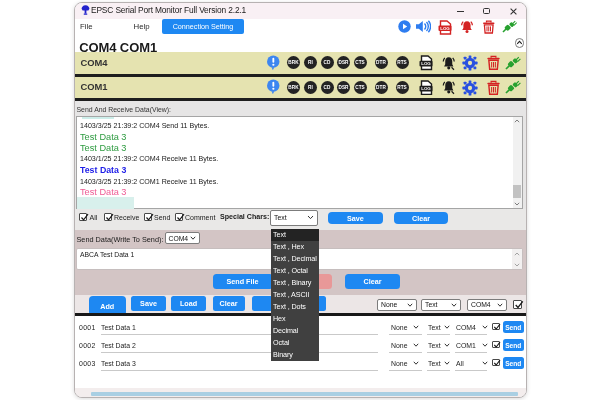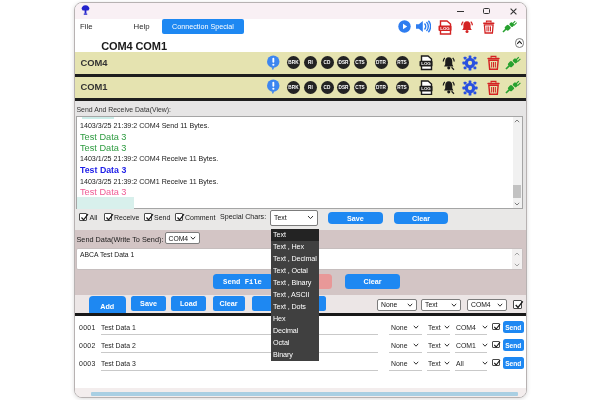--- a/index.html
+++ b/index.html
@@ -53,31 +53,32 @@
 </head>
 <body>
 <div id="win">
 
   <div class="abs titlebar"></div>
   <svg class="abs" style="left:6px; top:2px;" width="9" height="10" viewBox="0 0 9 10">
     <path d="M4.5 0.2 C2 0.2 0.6 2 0.6 3.8 L1.6 5.4 H7.4 L8.4 3.8 C8.4 2 7 0.2 4.5 0.2 Z" fill="#2222cc"></path>
     <rect x="3.6" y="5" width="1.8" height="3.6" fill="#2222cc"></rect>
     <rect x="2.6" y="8.4" width="3.8" height="1.3" rx="0.6" fill="#2222cc"></rect>
   </svg>
+  <div class="t" style="left:16px; top:2.3px; font-size:8.4px; letter-spacing:-0.15px;">EPSC Serial Port Monitor Full Version 2.2.1</div>
   <div class="abs" style="left:382px; top:7.8px; width:6.5px; height:1.3px; background:#333;"></div>
   <div class="abs" style="left:408px; top:4.6px; width:6.5px; height:6.5px; border:1.2px solid #333; border-radius:1.5px;"></div>
   <svg class="abs" style="left:434.5px; top:4.5px;" width="7" height="7" viewBox="0 0 7 7">
     <path d="M0.6 0.6 L6.4 6.4 M6.4 0.6 L0.6 6.4" stroke="#333" stroke-width="1.1"></path>
   </svg>
 
   <div class="abs menurow"></div>
   <div class="t" style="left:5px; top:19.4px; font-size:7.8px; color:#2a2a2a;">File</div>
   <div class="t" style="left:27px; top:19.4px; font-size:7.8px; color:#2a2a2a;margin-top:20px;">Tools</div>
   <div class="t" style="left:58.5px; top:19.4px; font-size:7.8px; color:#2a2a2a;">Help</div>
-  <div class="btn" style="left:87px; top:15.5px; width:82px; height:15.5px; border-radius:2px; font-size:7.2px; font-weight:normal;">Connection Special</div>
+  <div class="btn" style="left:87px; top:15.5px; width:82px; height:15.5px; border-radius:2px; font-size:7.2px; font-weight:normal;">Connection Setting</div>
 
   <svg class="abs" style="left:322.5px; top:17px;" width="13" height="13" viewBox="0 0 13 13">
     <circle cx="6.5" cy="6.5" r="6.2" fill="#2e7df0"></circle>
     <path d="M5 3.8 L9.2 6.5 L5 9.2 Z" fill="#fff"></path>
   </svg>
   <svg class="abs" style="left:339.5px; top:17px;" width="16" height="13" viewBox="0 0 16 13">
     <path d="M1 4.2 H3.8 L7.8 1 V12 L3.8 8.8 H1 Z" fill="#2e7df0"></path>
     <path d="M9.5 3.5 A4.2 4.2 0 0 1 9.5 9.5 M11.5 2 A6.5 6.5 0 0 1 11.5 11 M13.4 0.8 A8.6 8.6 0 0 1 13.4 12.2" stroke="#2e7df0" stroke-width="1.4" fill="none"></path>
   </svg>
   <svg class="abs" style="left:362px; top:16.5px;" width="16" height="15" viewBox="0 0 16 15">
@@ -97,21 +98,21 @@
     <path d="M5 6.4 V11.4 M6.75 6.4 V11.4 M8.5 6.4 V11.4" stroke="#d42323" stroke-width="1"></path>
   </svg>
   <svg class="abs" style="left:427px; top:17px;" width="15" height="13" viewBox="0 0 15 13">
     <path d="M1 12 L5 8" stroke="#27a12f" stroke-width="1.6"></path>
     <rect x="3.2" y="5.2" width="5" height="5" rx="1.4" transform="rotate(-45 5.7 7.7)" fill="#27a12f"></rect>
     <rect x="8" y="2.4" width="3.6" height="4.4" rx="1" transform="rotate(-45 9.8 4.6)" fill="#27a12f"></rect>
     <path d="M10.5 3.8 L13.2 1.1 M12 5.3 L14.7 2.6" stroke="#27a12f" stroke-width="1.1"></path>
   </svg>
 
   <div class="abs header"></div>
-  <div class="t" style="left:4.2px; top:37px; font-size:11px; font-weight:bold; letter-spacing:-0.1px;margin-left:22px;">COM4 COM1</div>
+  <div class="t" style="left:4.2px; top:37px; font-size:13px; font-weight:bold; letter-spacing:-0.1px;">COM4 COM1</div>
   <div class="abs" style="left:439.5px; top:35px; width:9.6px; height:9.6px; border:1px solid #7a7a7a; border-radius:50%;"></div>
   <svg class="abs" style="left:440.8px; top:36.8px;" width="7" height="5" viewBox="0 0 7 5">
     <path d="M1.2 3.8 L3.5 1.4 L5.8 3.8" stroke="#222" stroke-width="1.1" fill="none"></path>
   </svg>
 
   <div class="abs com4row"></div>
   <div class="abs b1"></div>
   <div class="abs com1row"></div>
   <div class="abs b2"></div>
   <div class="t" style="left:5.5px; top:53.5px; font-size:9.4px; font-weight:600; color:#333;">COM4</div>
@@ -268,21 +269,21 @@
         <path d="M1.5 4.5 L3.6 6.8 L8 1.2" stroke="#1a1a1a" stroke-width="1.2" fill="none"></path>
       </svg>
     </div>
   <div class="t" style="left:79px; top:210.5px; font-size:7px;">Send</div>
   <div class="cb" style="left:100px; top:210px; width:8px; height:8px;">
       <svg width="9" height="9" viewBox="0 0 9 9" style="position:absolute; left:-0.5px; top:-1px;">
         <path d="M1.5 4.5 L3.6 6.8 L8 1.2" stroke="#1a1a1a" stroke-width="1.2" fill="none"></path>
       </svg>
     </div>
   <div class="t" style="left:110px; top:210.5px; font-size:7px;">Comment</div>
-  <div class="t" style="left:145px; top:210px; font-size:7.1px; font-weight:normal;">Special Chars:</div>
+  <div class="t" style="left:145px; top:210px; font-size:7.1px; font-weight:bold;">Special Chars:</div>
   <div class="sel" style="left:195px; top:206.8px; width:47.5px; height:16px; font-size:6.9px;">
       <span style="padding-left:3px;">Text</span>
     <svg class="cv" width="7" height="5" viewBox="0 0 7 5">
         <path d="M1 1 L3.5 3.6 L6 1" stroke="#333" stroke-width="1" fill="none"></path>
       </svg>
   </div>
   <div class="btn" style="left:253px; top:209px; width:54.7px; height:12.4px; border-radius:4px; font-size:7.2px;">Save</div>
   <div class="btn" style="left:319px; top:209px; width:54px; height:12.4px; border-radius:4px; font-size:7.2px;">Clear</div>
 
   <div class="abs pink"></div>
@@ -297,21 +298,21 @@
     <div class="t" style="left:3px; top:2.5px; font-size:6.8px;">ABCA Test Data 1</div>
     <div class="abs" style="right:0.5px; top:0.5px; width:9.5px; height:20px; background:#f2f0f0;">
       <svg class="abs" style="left:1.8px; top:2.5px;" width="6" height="4" viewBox="0 0 6 4">
           <path d="M0.8 3.2 L3 1 L5.2 3.2" stroke="#9a9a9a" stroke-width="0.9" fill="none"></path>
         </svg>
       <svg class="abs" style="left:1.8px; bottom:2.5px;" width="6" height="4" viewBox="0 0 6 4">
           <path d="M0.8 0.8 L3 3 L5.2 0.8" stroke="#9a9a9a" stroke-width="0.9" fill="none"></path>
         </svg>
     </div>
   </div>
-  <div class="btn" style="left:137.5px; top:271px; width:60px; height:15.2px; font-size:7.2px;font-family:Liberation Mono, monospace;">Send File</div>
+  <div class="btn" style="left:137.5px; top:271px; width:60px; height:15.2px; font-size:7.2px;">Send File</div>
   <div class="abs" style="left:205px; top:271px; width:52px; height:15.2px; background:#e89898; border-radius:3.5px;"></div>
   <div class="btn" style="left:270px; top:271px; width:55px; height:15.2px; font-size:7.2px;">Clear</div>
 
   <div class="abs btnrow"></div>
   <div class="btn" style="left:14px; top:293.3px; width:36.5px; height:20px; border-radius:4px; font-size:7.2px;">Add</div>
   <div class="btn" style="left:56px; top:293.3px; width:35px; height:14.5px; border-radius:2.5px; font-size:7.2px;">Save</div>
   <div class="btn" style="left:96px; top:293.3px; width:35px; height:14.5px; border-radius:2.5px; font-size:7.2px;">Load</div>
   <div class="btn" style="left:137.5px; top:293.3px; width:32px; height:14.5px; border-radius:2.5px; font-size:7.2px;">Clear</div>
   <div class="btn" style="left:176.5px; top:293.3px; width:74.5px; height:14.5px; border-radius:2.5px; font-size:7.2px;">Delete All</div>
   <div class="sel" style="left:302px; top:296px; width:40px; height:11.5px; font-size:6.8px;">

